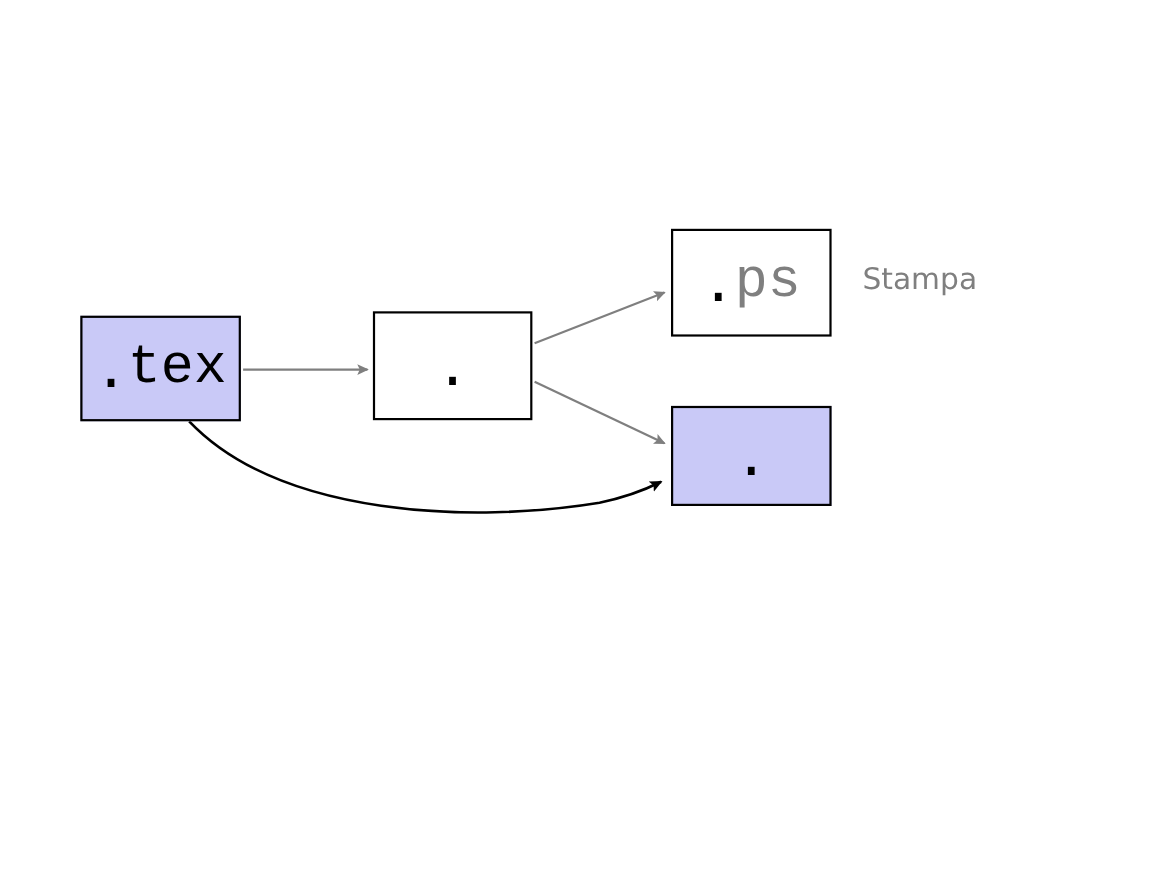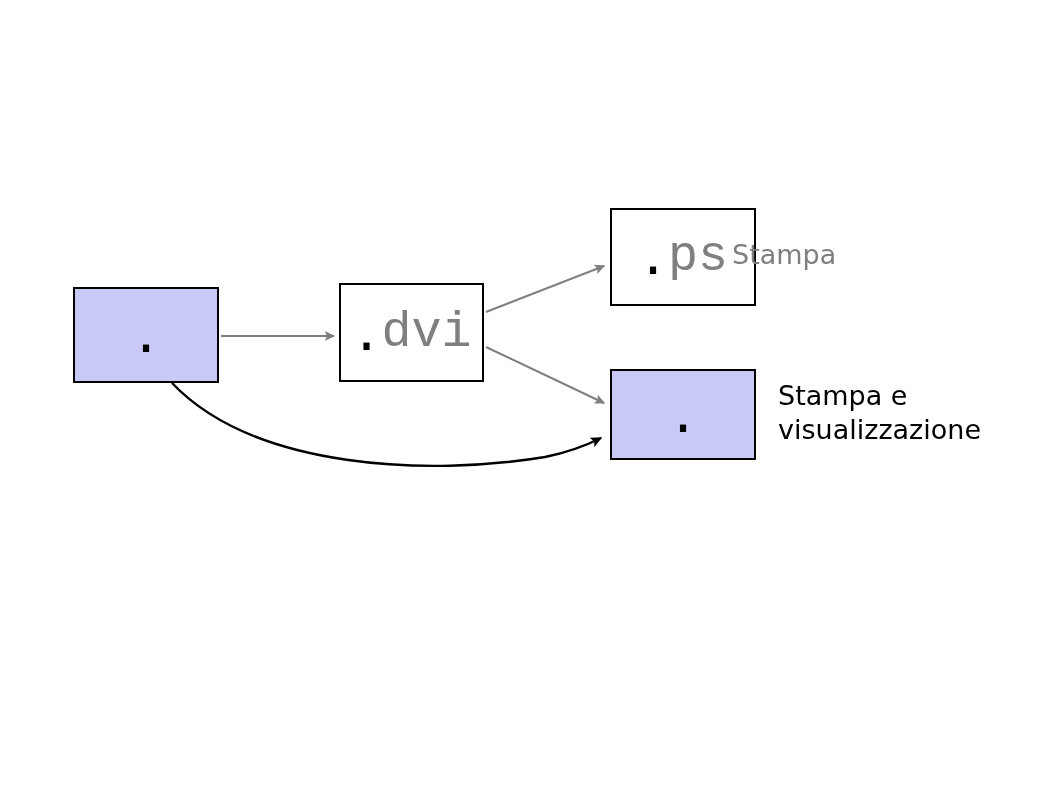--- a/index.html
+++ b/index.html
@@ -57,21 +57,21 @@
   
   .annotation {
     position: absolute;
     font-family: "DejaVu Sans", sans-serif;
     font-size: 27px;
     line-height: 1.27;
     white-space: pre-line;
     user-select: none;
   }
   #label-stampa {
-    left: 732px;
+    left: 784px;
     top: 238px;
     color: #7f7f7f;
   }
   #label-stampa-visual {
     left: 778px;
     top: 379px;
     color: #000000;
   }
 
   
@@ -103,34 +103,32 @@
 
     <line x1="486" y1="312" x2="604" y2="266" stroke="#7f7f7f" stroke-width="2" marker-end="url(#arrow-gray)"></line>
 
     <line x1="486" y1="347" x2="604" y2="403" stroke="#7f7f7f" stroke-width="2" marker-end="url(#arrow-gray)"></line>
 
     <path d="M 172 383 C 255 470, 430 476, 545 457 C 570 452, 589 444, 601 438" fill="none" stroke="#000000" stroke-width="2.4" marker-end="url(#arrow-black)"></path>
   </svg>
 
   <div class="node node-filled text-black" id="node-tex">
     <span class="ext-dot">.</span>
+      <span class="ext-name">tex</span>
   </div>
 
   <div class="node node-plain text-gray" id="node-dvi">
     <span class="ext-dot">.</span>
-      <span class="ext-name">dvi</span>
   </div>
 
   <div class="node node-plain text-gray" id="node-ps">
     <span class="ext-dot">.</span>
       <span class="ext-name">ps</span>
   </div>
 
   <div class="node node-filled text-black" id="node-pdf">
     <span class="ext-dot">.</span>
   </div>
 
   <div class="annotation" id="label-stampa">Stampa</div>
 
-  <div class="annotation" id="label-stampa-visual">Stampa e
-visualizzazione</div>
 
 </div>
 
 </body></html>

